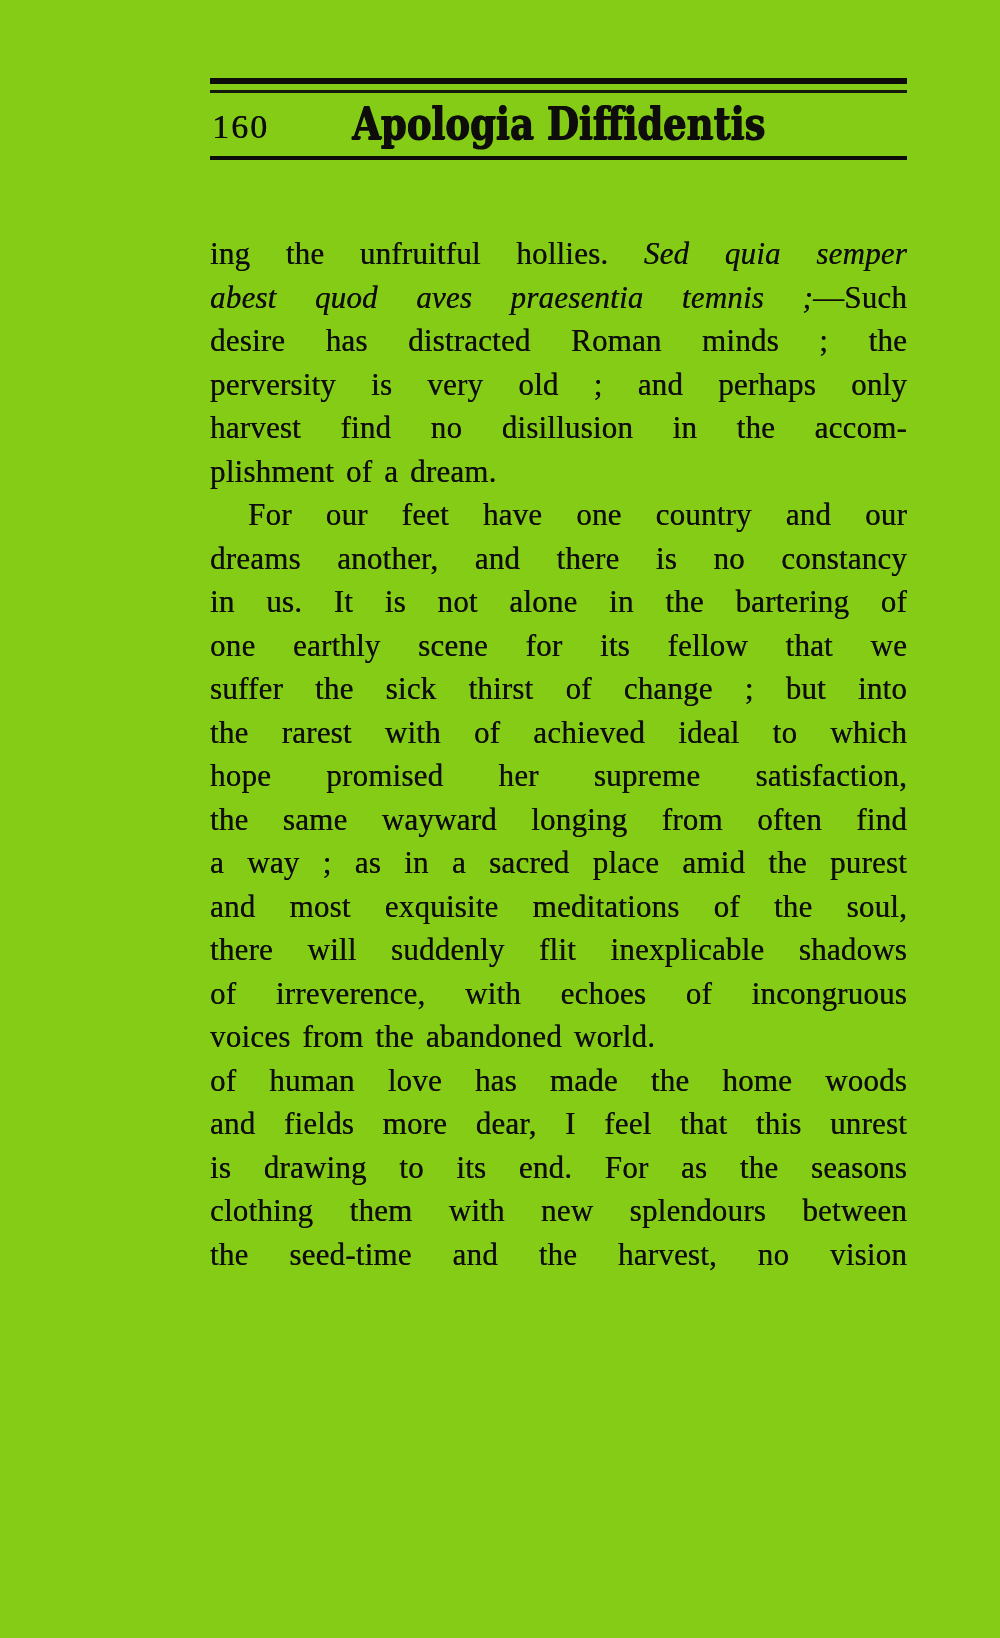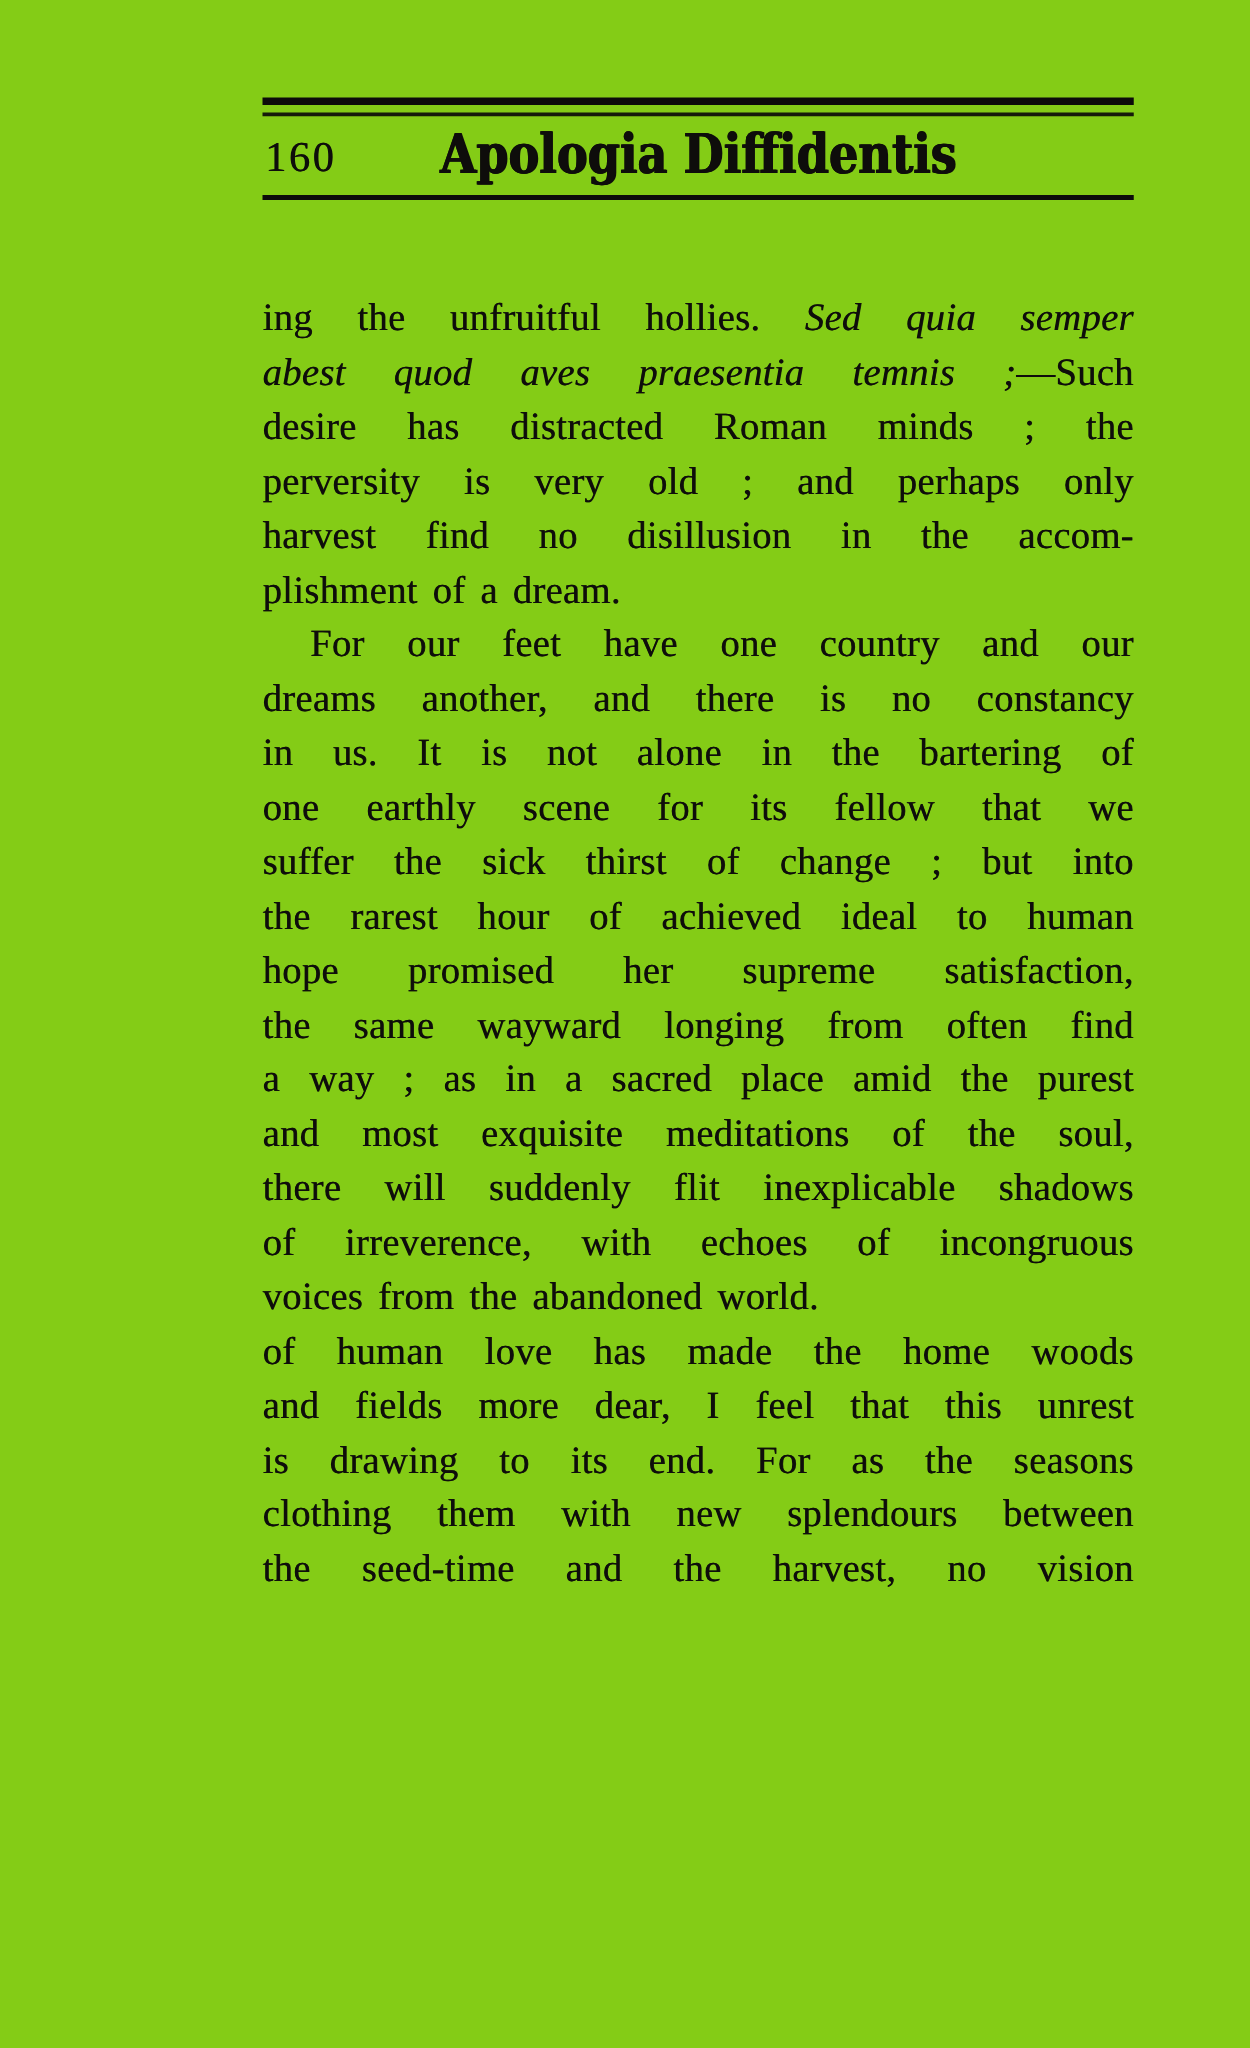--- a/index.html
+++ b/index.html
@@ -77,21 +77,21 @@
         <div class="line just"><span class="rm">perversity is very old ; and perhaps only</span></div>
         <div class="line just"><span class="rm">harvest find no disillusion in the accom-</span></div>
         <div class="line nojust"><span class="rm">plishment of a dream.</span></div>
       </div>
       <div class="paragraph">
         <div class="line just indent"><span class="rm">For our feet have one country and our</span></div>
         <div class="line just"><span class="rm">dreams another, and there is no constancy</span></div>
         <div class="line just"><span class="rm">in us.  It is not alone in the bartering of</span></div>
         <div class="line just"><span class="rm">one earthly scene for its fellow that we</span></div>
         <div class="line just"><span class="rm">suffer the sick thirst of change ;  but into</span></div>
-        <div class="line just"><span class="rm">the rarest hour of achieved ideal to human</span></div>
+        <div class="line just"><span class="rm">the rarest with of achieved ideal to which</span></div>
         <div class="line just"><span class="rm">hope promised her supreme satisfaction,</span></div>
         <div class="line just"><span class="rm">the same wayward longing from often find</span></div>
         <div class="line just"><span class="rm">a way ;  as in a sacred place amid the purest</span></div>
         <div class="line just"><span class="rm">and most exquisite meditations of the soul,</span></div>
         <div class="line just"><span class="rm">there will suddenly flit inexplicable shadows</span></div>
         <div class="line just"><span class="rm">of irreverence, with echoes of incongruous</span></div>
         <div class="line nojust"><span class="rm">voices from the abandoned world.</span></div>
       </div>
       <div class="paragraph">
         <div class="line just"><span class="rm">of human love has made the home woods</span></div>

